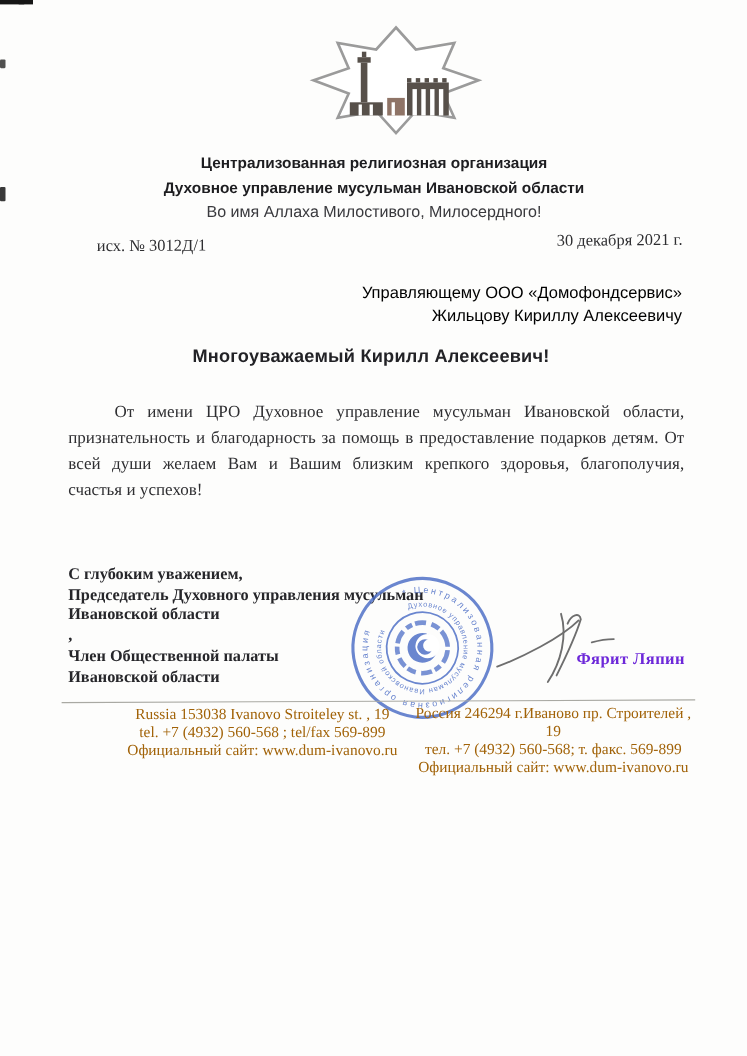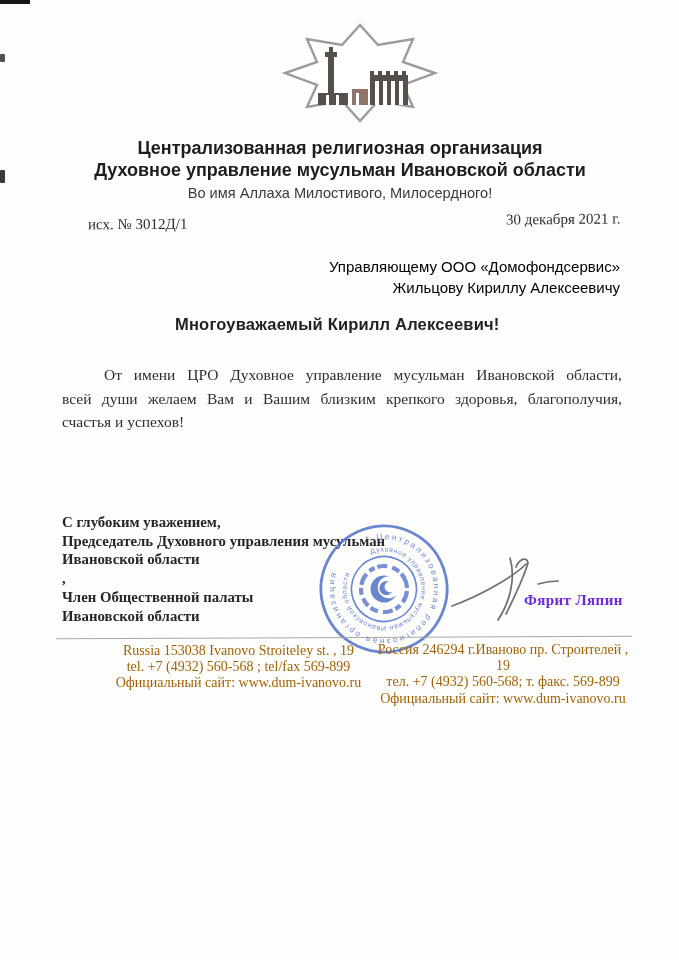--- a/index.html
+++ b/index.html
@@ -6,21 +6,21 @@
   body{width:679px;height:960px;background:#fdfdfc;overflow:hidden;position:relative;
        font-family:"Liberation Serif",serif;color:#2e2e31;}
   .abs{position:absolute;}
 
   
   .artifact{position:absolute;background:#161616;}
 
   
   .header-block{left:40px;top:137px;width:600px;text-align:center;}
   .org-line{font-family:"Liberation Sans",sans-serif;font-weight:bold;
-            font-size:18px;line-height:22px;color:#1d1d20;}
+            font-size:14px;line-height:22px;color:#1d1d20;}
   .invocation{font-family:"Liberation Sans",sans-serif;font-size:14.6px;
               color:#3a3a3e;margin-top:4px;}
 
   
   .ref-number{left:88px;top:216px;font-size:15px;transform:rotate(-0.3deg);}
   .letter-date{right:59px;top:211px;font-size:15px;transform:rotate(-0.5deg);}
 
   
   .addressee{right:59px;top:257px;text-align:right;
              font-family:"Liberation Sans",sans-serif;font-size:15px;
@@ -95,20 +95,21 @@
 
 <div class="abs addressee">
   <div>Управляющему ООО «Домофондсервис»</div>
   <div>Жильцову Кириллу Алексеевичу</div>
 </div>
 
 <div class="abs salutation">Многоуважаемый Кирилл Алексеевич!</div>
 
 <div class="abs body-text">
   <div class="body-line first">От имени ЦРО Духовное управление мусульман Ивановской области,</div>
+  <div class="body-line">признательность и благодарность за помощь в предоставление подарков детям. От</div>
   <div class="body-line">всей души желаем Вам и Вашим близким крепкого здоровья, благополучия,</div>
   <div class="body-line last">счастья и успехов!</div>
 </div>
 
 <div class="abs sig-block">
   <div>С глубоким уважением,</div>
   <div>Председатель Духовного управления мусульман</div>
   <div>Ивановской области</div>
   <div>,</div>
   <div>Член Общественной палаты</div>

